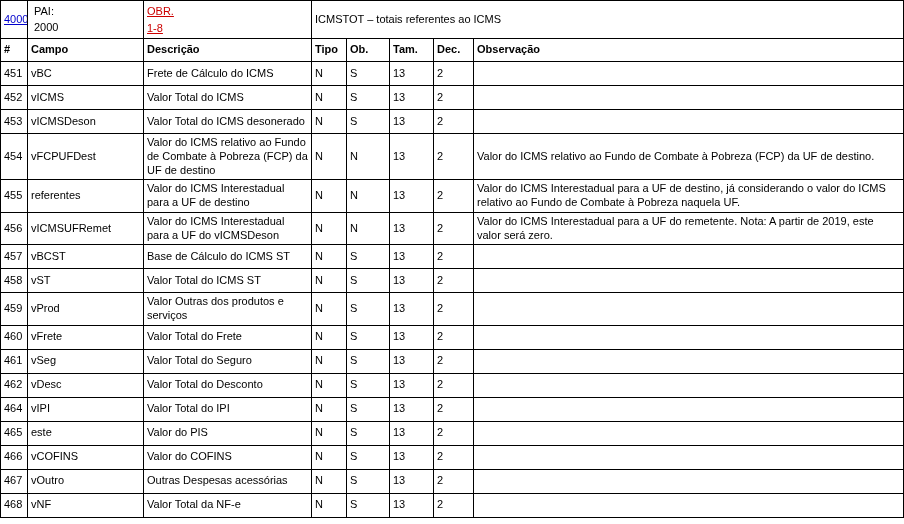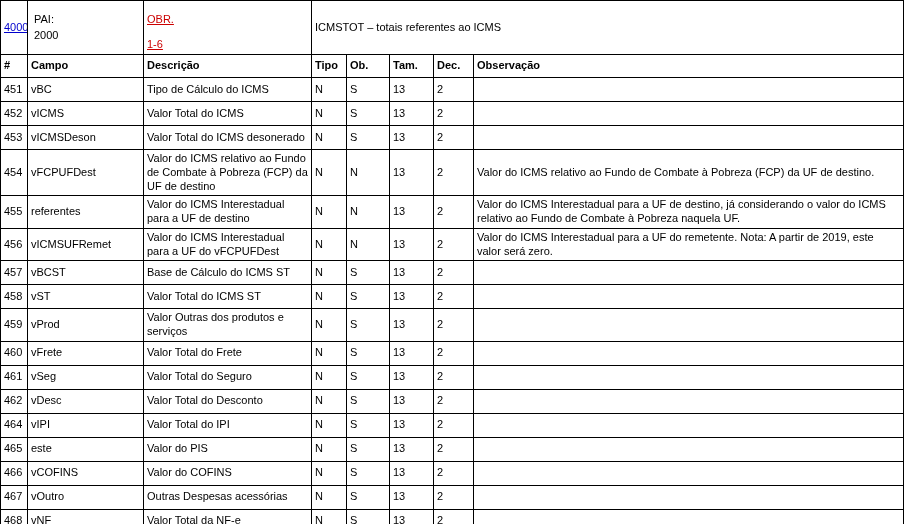--- a/index.html
+++ b/index.html
@@ -72,21 +72,20 @@
     text-align: center;
     color: #cc0000;
     font-weight: bold;
     text-decoration: underline;
     font-size: 11px;
     padding: 0;
     vertical-align: top;
   }
   .hdr-obr div {
     line-height: 1.5;
-    margin-top: 8px;
   }
   .hdr-title {
     font-weight: bold;
     font-size: 11px;
     vertical-align: top;
     padding-top: 3px;
   }
   
   tr.colhead td {
     font-weight: bold;
@@ -125,40 +124,40 @@
               <td class="hdr-pai-label">PAI:</td>
             </tr>
             <tr>
               <td class="hdr-pai-value">2000</td>
             </tr>
           </tbody>
             </table>
         </td>
         <td class="hdr-obr">
           <div>OBR.</div>
-          <div>1-6</div>
+          <div>1-8</div>
         </td>
         <td class="hdr-title" colspan="5">ICMSTOT – totais referentes ao ICMS</td>
       </tr>
       <tr class="colhead">
         <td class="c-num-h">#</td>
         <td>Campo</td>
         <td>Descrição</td>
         <td>Tipo</td>
         <td>Ob.</td>
         <td>Tam.</td>
         <td>Dec.</td>
         <td>Observação</td>
       </tr>
     </tbody>
     <tbody id="rows-body">
         <tr>
           <td class="row-cell wrapcell c-num">451</td>
           <td class="row-cell wrapcell">vBC</td>
-          <td class="row-cell wrapcell">Tipo de Cálculo do ICMS</td>
+          <td class="row-cell wrapcell">Frete de Cálculo do ICMS</td>
           <td class="row-cell wrapcell c-center">N</td>
           <td class="row-cell wrapcell c-center">S</td>
           <td class="row-cell wrapcell c-center">13</td>
           <td class="row-cell wrapcell">2</td>
           <td class="row-cell wrapcell"></td>
         </tr>
         <tr>
           <td class="row-cell wrapcell c-num">452</td>
           <td class="row-cell wrapcell">vICMS</td>
           <td class="row-cell wrapcell">Valor Total do ICMS</td>
@@ -194,21 +193,21 @@
           <td class="row-cell wrapcell">Valor do ICMS Interestadual para a UF de destino</td>
           <td class="row-cell wrapcell c-center">N</td>
           <td class="row-cell wrapcell c-center">N</td>
           <td class="row-cell wrapcell c-center">13</td>
           <td class="row-cell wrapcell">2</td>
           <td class="row-cell wrapcell">Valor do ICMS Interestadual para a UF de destino, já considerando o valor do ICMS relativo ao Fundo de Combate à Pobreza naquela UF.</td>
         </tr>
         <tr>
           <td class="row-cell wrapcell c-num">456</td>
           <td class="row-cell wrapcell">vICMSUFRemet</td>
-          <td class="row-cell wrapcell">Valor do ICMS Interestadual para a UF do vFCPUFDest</td>
+          <td class="row-cell wrapcell">Valor do ICMS Interestadual para a UF do vICMSDeson</td>
           <td class="row-cell wrapcell c-center">N</td>
           <td class="row-cell wrapcell c-center">N</td>
           <td class="row-cell wrapcell c-center">13</td>
           <td class="row-cell wrapcell">2</td>
           <td class="row-cell wrapcell">Valor do ICMS Interestadual para a UF do remetente. Nota: A partir de 2019, este valor será zero.</td>
         </tr>
         <tr>
           <td class="row-cell wrapcell c-num">457</td>
           <td class="row-cell wrapcell">vBCST</td>
           <td class="row-cell wrapcell">Base de Cálculo do ICMS ST</td>

